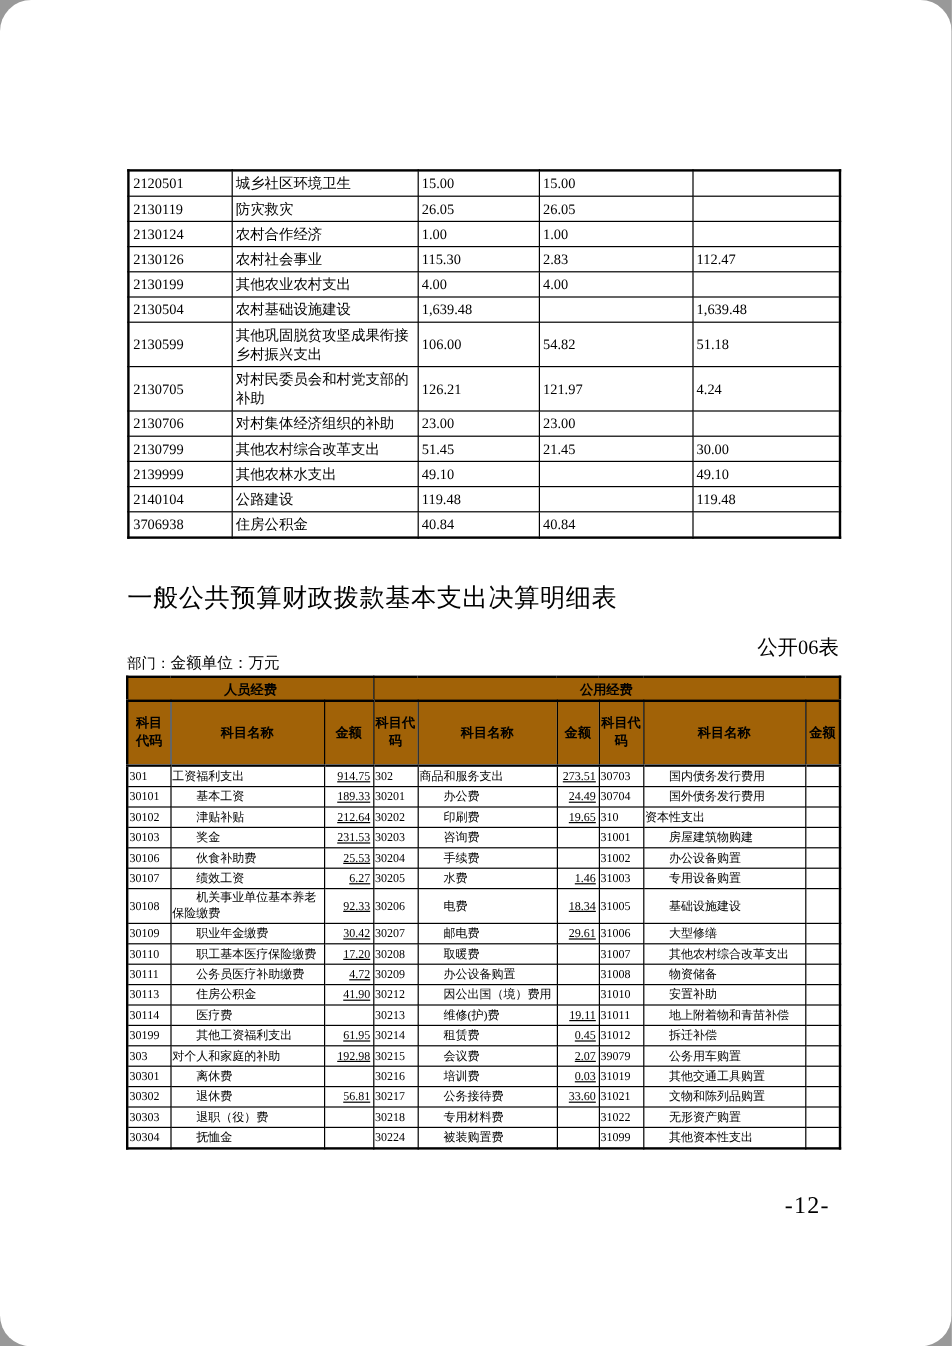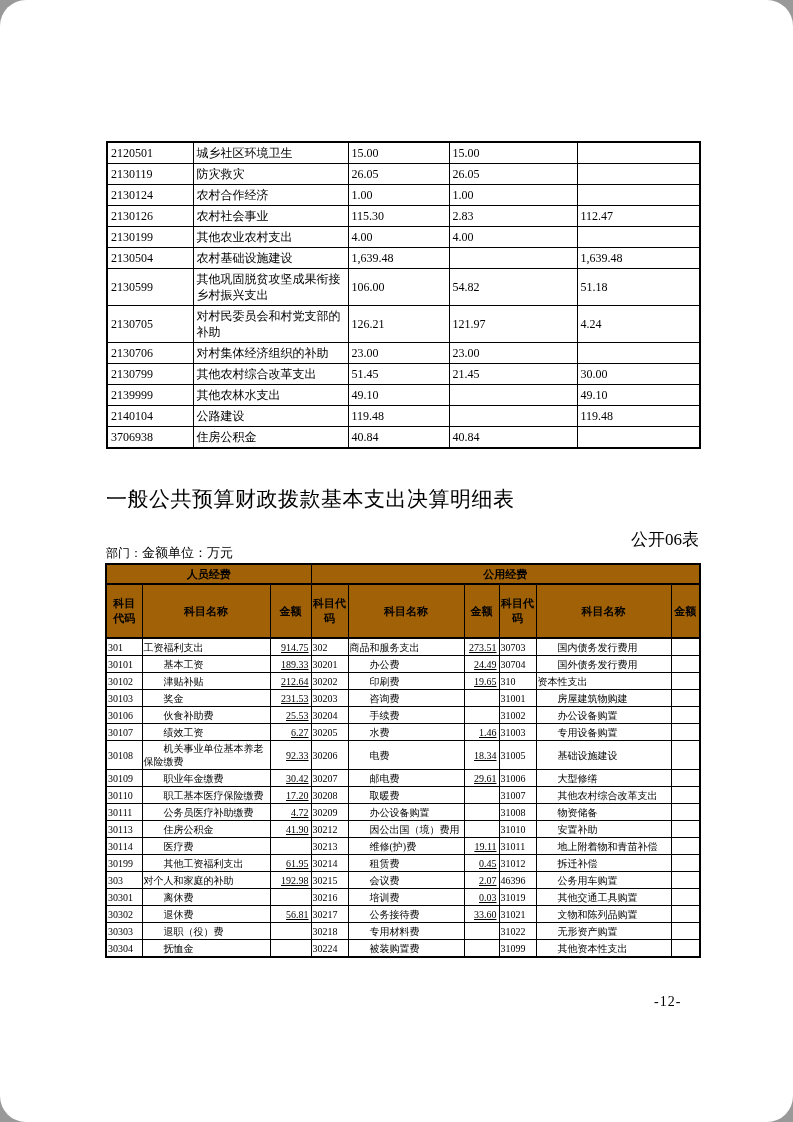--- a/index.html
+++ b/index.html
@@ -25,21 +25,21 @@
   .t2{position:absolute;left:105px;top:563px;width:594px;border:2px solid #000;font-size:10px;}
   .t2 th,.t2 td{border:1px solid #000;overflow:hidden;}
   .t2 thead th{font-weight:bold;font-size:11px;text-align:center;vertical-align:middle;background:#a16207;}
   .t2 tr.group th{height:16px;border-bottom:2px solid #000;}
   .t2 tr.cols th{height:50px;line-height:15px;border-bottom:2px solid #000;}
   .t2 tbody td{height:14px;padding:1px 2px;line-height:13px;vertical-align:middle;}
   .t2 td.code{padding:1px 0 1px 1px;}
   .t2 td.name{padding-left:1px;padding-right:1px;}
   .t2 td.num{text-align:right;word-break:break-all;padding-left:1px;padding-right:2px;text-decoration:underline;}
   
-  .pageno{position:absolute;left:654px;top:994px;font-size:14px;letter-spacing:1px;}
+  .pageno{position:absolute;left:654px;top:994px;font-size:20px;letter-spacing:1px;}
 </style>
 </head>
 <body>
 
 <div class="page">
 
   <table class="t1">
     <colgroup>
       <col style="width:86px">
         <col style="width:155px">
@@ -325,21 +325,21 @@
           <td class="name">　　拆迁补偿</td>
           <td class="num"></td>
         </tr>
         <tr>
           <td class="code">303</td>
           <td class="name">对个人和家庭的补助</td>
           <td class="num">192.98</td>
           <td class="code">30215</td>
           <td class="name">　　会议费</td>
           <td class="num">2.07</td>
-          <td class="code">46396</td>
+          <td class="code">39079</td>
           <td class="name">　　公务用车购置</td>
           <td class="num"></td>
         </tr>
         <tr>
           <td class="code">30301</td>
           <td class="name">　　离休费</td>
           <td class="num"></td>
           <td class="code">30216</td>
           <td class="name">　　培训费</td>
           <td class="num">0.03</td>

